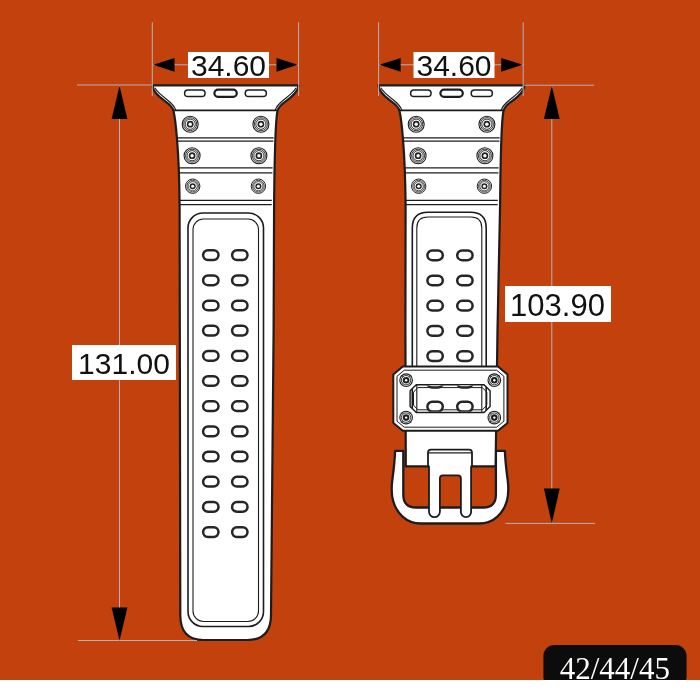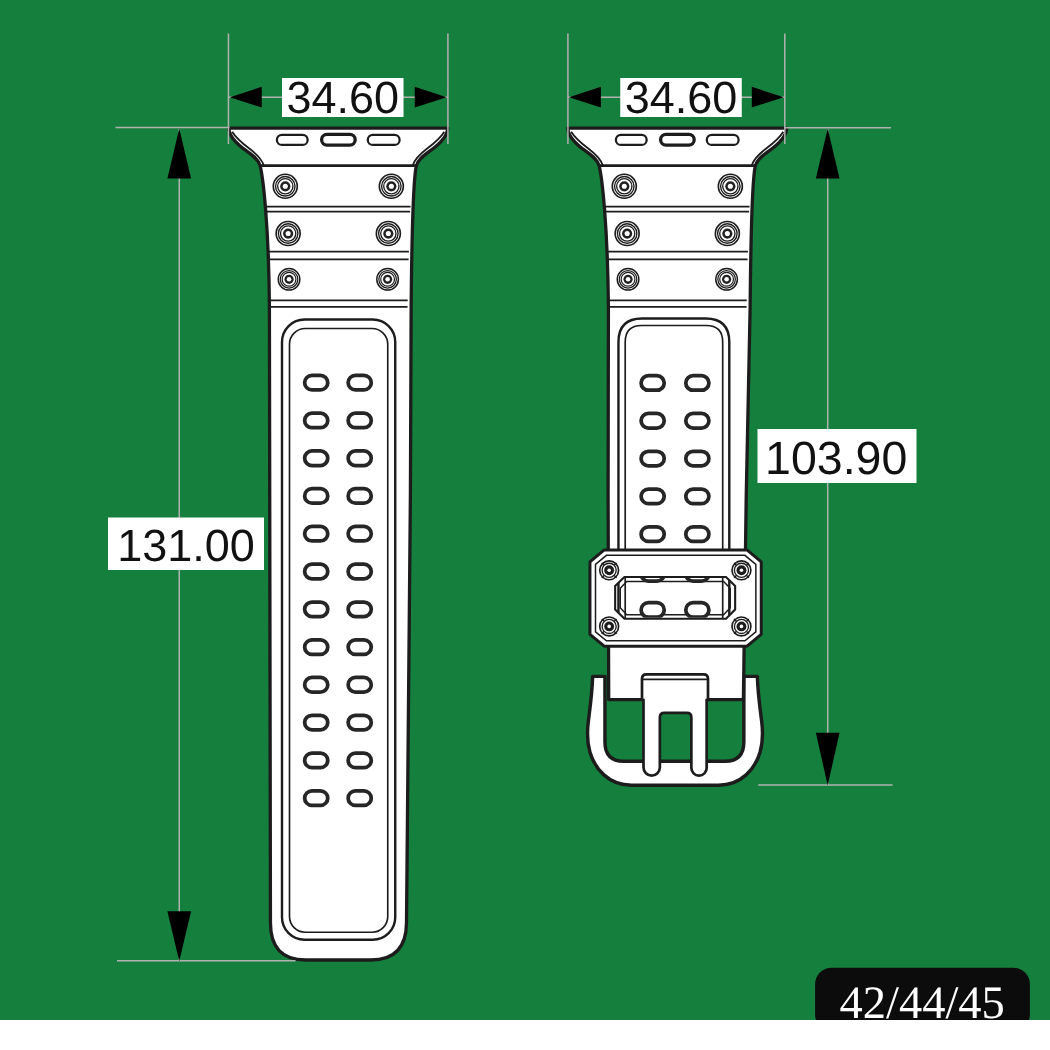--- a/index.html
+++ b/index.html
@@ -1,16 +1,16 @@
 <!DOCTYPE html>
 <html><head>
 <meta charset="utf-8">
 <style>
   html,body{margin:0;padding:0;background:#ffffff;}
-  .page{width:700px;height:680px;position:relative;background:#15803d;overflow:hidden;}
+  .page{width:700px;height:680px;position:relative;background:#c2410c;overflow:hidden;}
   svg{position:absolute;top:0;left:0;}
   text{font-family:"Liberation Sans", sans-serif;}
 </style>
 </head>
 <body>
 <div class="page">
 <svg width="700" height="700" viewBox="0 0 700 700">
 <defs>
 
   <g id="scrL">

